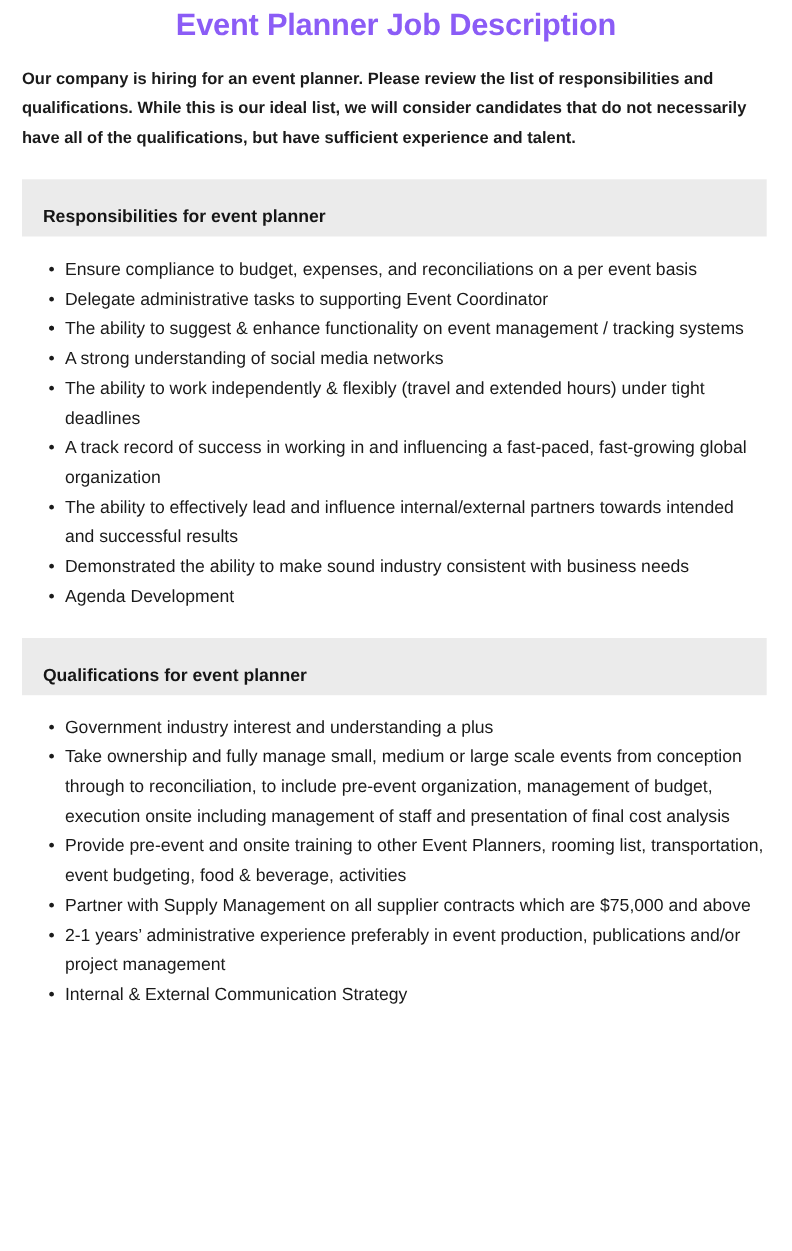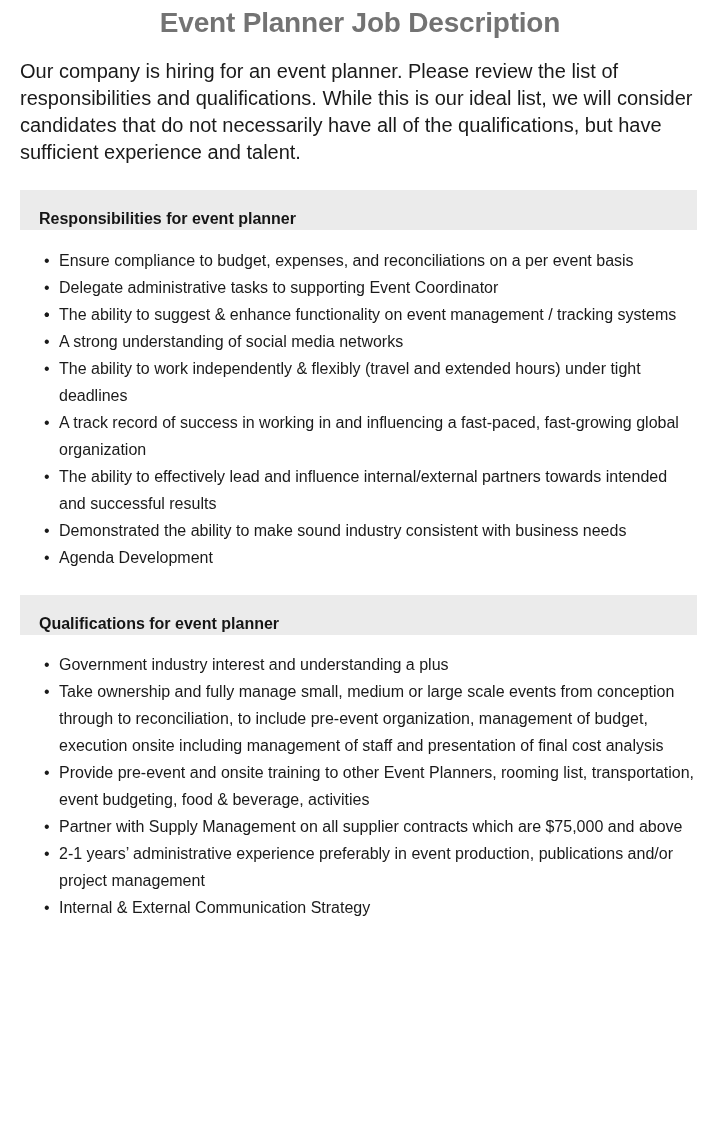--- a/index.html
+++ b/index.html
@@ -20,44 +20,45 @@
     width: 720px;
     box-sizing: border-box;
     padding: 0;
   }
 
   .doc-title {
     font-size: 28px;
     font-weight: bold;
     text-align: center;
     letter-spacing: -0.2px;
-    color: #737373;
+    color: #8b5cf6;
     margin: 0;
     padding: 6px 20px 0 20px;
     line-height: 34px;
   }
 
   .intro {
-    font-size: 20px;
+    font-size: 15px;
     line-height: 27px;
     color: #1a1a1a;
     margin: 0;
     padding: 18px 23px 0 20px;
     text-align: left;
+    font-weight: bold;
   }
 
   .section {
     margin: 0;
     padding: 0;
   }
 
   .section-header {
     margin: 24px 23px 0 20px;
     background: #ebebeb;
-    height: 40px;
+    height: 52px;
     display: flex;
     align-items: center;
     padding: 18px 0 0 19px;
     box-sizing: border-box;
   }
 
   .section-header-label {
     font-size: 16px;
     font-weight: bold;
     color: #151515;

